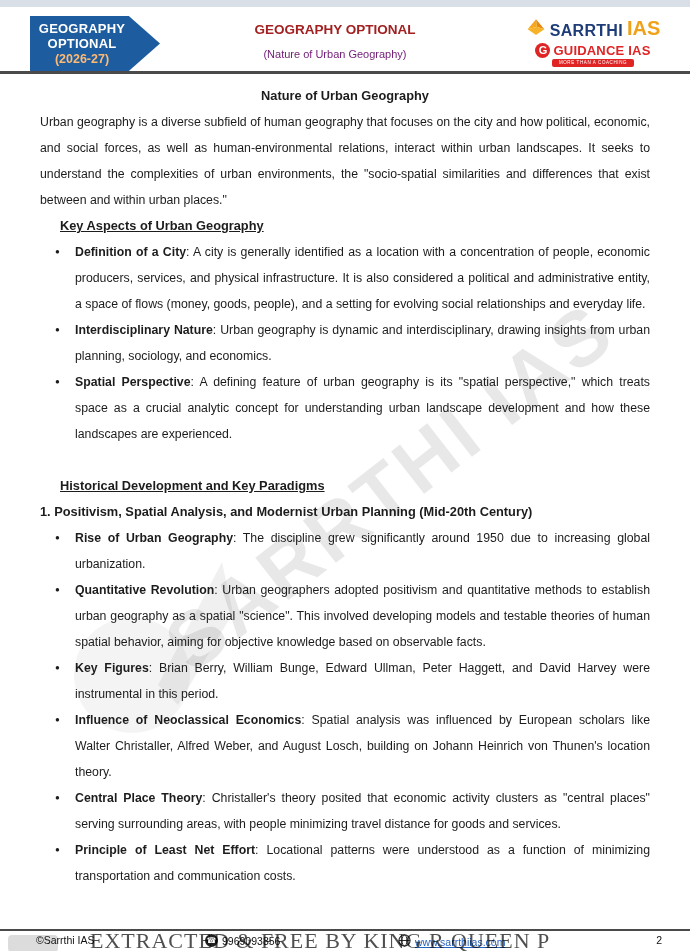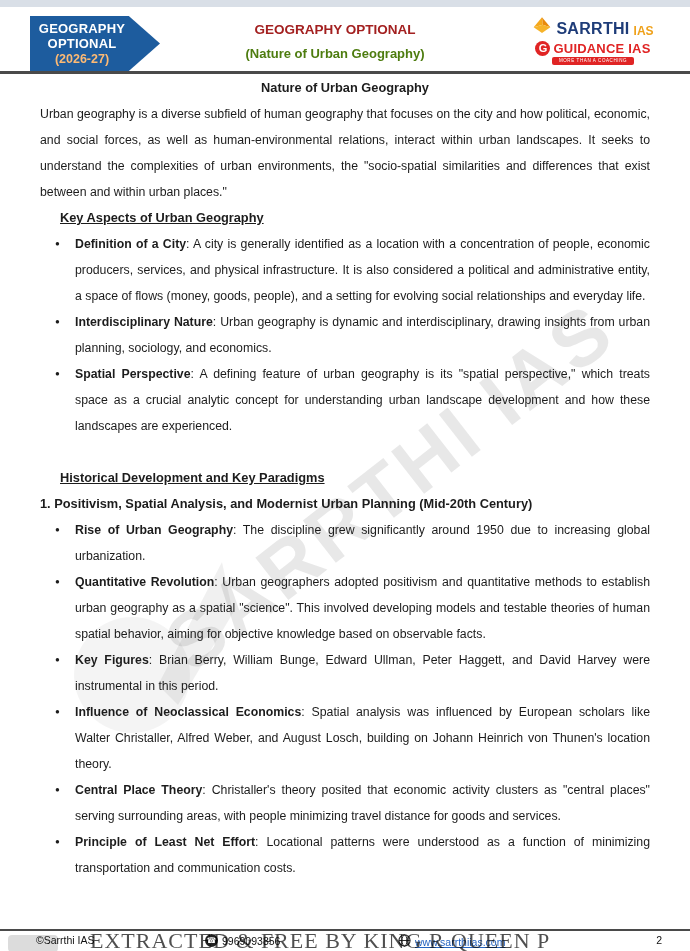--- a/index.html
+++ b/index.html
@@ -15,42 +15,42 @@
   .badge {
     position:absolute; left:30px; top:9px; width:130px; height:55px;
     background:#1d5c9e; color:#fff; text-align:center;
     clip-path:polygon(0 0, 76% 0, 100% 50%, 76% 100%, 0 100%);
     padding:5px 30px 0 4px;
   }
   .badge-line { font-weight:bold; font-size:13px; line-height:15px; letter-spacing:0.2px; }
   .badge-year { color:#fdba74; font-weight:bold; font-size:12.5px; line-height:17px; }
   .center-title { position:absolute; left:160px; right:180px; top:15px; text-align:center; }
   .center-title .t1 { color:#a32020; font-weight:bold; font-size:13.5px; line-height:16px; }
-  .center-title .t2 { color:#4d7c0f; font-weight:bold; font-size:13px; line-height:16px; margin-top:8px; }
+  .center-title .t2 { color:#701a75; font-weight:normal; font-size:11px; line-height:16px; margin-top:8px; }
   .brands { position:absolute; right:18px; top:10px; width:158px; }
   .brand1 { display:flex; align-items:flex-end; justify-content:center; gap:4px; }
   .brand1 .name { color:#1e3c78; font-weight:bold; font-size:16px; letter-spacing:0.3px; }
-  .brand1 .suffix { color:#efa11a; font-weight:bold; font-size:12px; }
+  .brand1 .suffix { color:#efa11a; font-weight:bold; font-size:20px; }
   .brand2 { margin-top:3px; display:flex; flex-direction:column; align-items:center; }
   .brand2-row { display:flex; align-items:center; gap:3px; }
   .g-circle { width:15px; height:15px; border-radius:50%; background:#e02424; color:#fff;
     font-weight:bold; font-size:11px; line-height:15px; text-align:center; }
   .brand2 .name { color:#e02424; font-weight:bold; font-size:13px; letter-spacing:0.2px; }
   .tagline { background:#e02424; color:#fff; font-size:4.5px; line-height:6px; padding:1px 7px;
     border-radius:2px; margin-top:1px; letter-spacing:0.6px; white-space:nowrap; }
   
   .watermark-text {
     position:absolute; left:390px; top:487px;
     transform:translate(-50%,-50%) rotate(-38deg);
     font-size:78px; font-weight:bold; letter-spacing:4px; white-space:nowrap;
     color:rgba(110,110,110,0.16); z-index:0;
   }
   .watermark-bird { position:absolute; left:70px; top:550px; z-index:0; }
   
-  .content { position:relative; z-index:1; padding:1px 40px 0 40px;
+  .content { position:relative; z-index:1; padding:9px 40px 0 40px;
     font-size:12.3px; line-height:26px; }
   .doc-title { text-align:center; font-weight:bold; font-size:12.8px; }
   .intro { text-align:justify; }
   .sec-heading { font-weight:bold; text-decoration:underline; font-size:12.8px;margin-left:20px; }
   .sec-gap { margin-top:26px; }
   .sub-heading { font-weight:bold; font-size:12.8px; }
   ul.bullets { list-style:none; }
   li.bullet { display:flex; }
   .dot { flex:0 0 35px; text-align:center; font-size:8px; line-height:26px; }
   .btext { flex:1; text-align:justify; }

